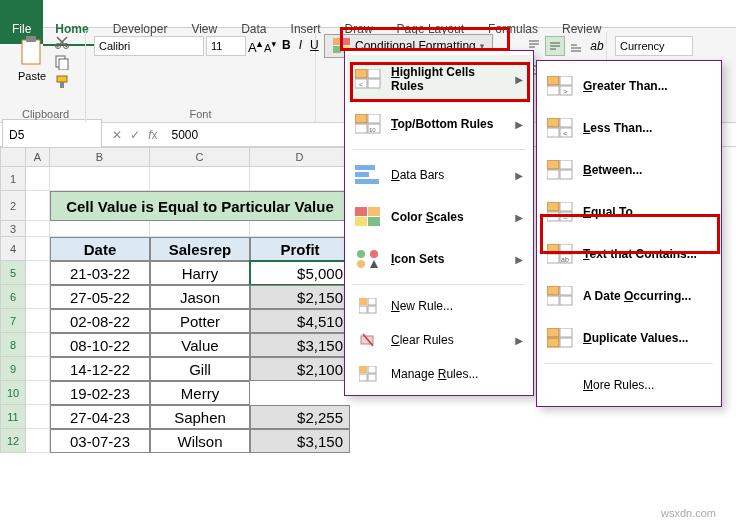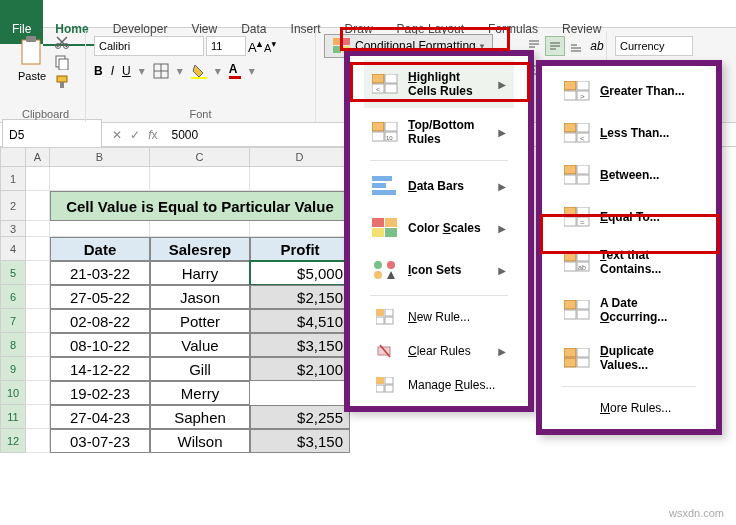--- a/index.html
+++ b/index.html
@@ -50,38 +50,38 @@
   .cell.B, .cell.C, .cell.D { width: 100px; }
   
   .title-cell { background: #c8e6c9; font-weight: 600; border: 1px solid #888; justify-content: center; }
   .header-cell { background: #dce8f2; font-weight: 600; border: 1px solid #888; justify-content: center; }
   .data-cell { border: 1px solid #888; justify-content: center; background: #fff; }
   .data-cell.D { justify-content: flex-end; }
   .sel-range { background: #e0e0e0; }
   .active-cell { background: #fff; outline: 2px solid #217346; outline-offset: -1px; padding-left: 32px; }
   
   
-  .menu { position: absolute; background: #fff; border: 6px solid #701a75; box-shadow: 4px 4px 8px rgba(0,0,0,0.2); padding: 4px 14px; z-index: 10; }
+  .menu { position: absolute; background: #fff; border: 1px solid #701a75; box-shadow: 4px 4px 8px rgba(0,0,0,0.2); padding: 4px 2px; z-index: 10; }
   .menu1 { top: 50px; left: 344px; width: 190px; }
   .menu2 { top: 60px; left: 536px; width: 186px; }
   
   .menu-item { display: flex; align-items: center; gap: 10px; padding: 6px 8px; font-size: 12px; cursor: pointer; position: relative; }
   .menu-item.tall { padding: 10px 8px; }
   .menu-item .mi-icon { width: 26px; height: 22px; display: flex; align-items: center; justify-content: center; }
   .menu-item .mi-label { flex: 1; }
   .menu-item .mi-arrow { color: #666; font-size: 10px; }
   .menu-item u { text-decoration: underline; }
   .menu-sep { height: 1px; background: #e0e0e0; margin: 4px 6px; }
   
   .red-box { border: 3px solid #d00000; position: absolute; pointer-events: none; z-index: 20; }
   .rb-cf { top: 27px; left: 340px; width: 170px; height: 24px; }
   .rb-hcr { top: 62px; left: 350px; width: 180px; height: 40px; }
   .rb-eq { top: 214px; left: 540px; width: 180px; height: 40px; }
   
-  .watermark { position: absolute; right: 12px; bottom: 6px; font-size: 11px; color: #aaa; }
+  .watermark { position: absolute; right: 20px; bottom: 6px; font-size: 11px; color: #aaa; }
   
   .align-btns { display:flex; gap:1px; }
   .align-btn { width:20px; height:20px; display:flex; align-items:center; justify-content:center; border:1px solid transparent; }
   .align-btn.active { background:#d8e8d8; border-color:#9ac09a; }
 </style>
 </head>
 <body>
 
 <div class="tabs">
   <div class="tab file">File</div>
@@ -119,21 +119,21 @@
         <svg width="16" height="16">
             <rect x="3" y="2" width="10" height="6" fill="#f0c040" stroke="#a06800"></rect>
             <rect x="6" y="8" width="4" height="6" fill="#888"></rect>
           </svg>
       </div>
     </div>
     <div class="group-label">Clipboard</div>
   </div>
 
   <div class="group" style="width:230px">
-    <div class="group-body" style="flex-direction:column;gap:6px;padding-top:4px">
+    <div class="group-body" style="flex-direction:row;gap:6px;padding-top:4px">
       <div class="small-row">
         <input class="font-select" style="width: 110px;" value="Calibri">
         <input class="font-select" style="width: 40px;" value="11">
         <span style="font-size:13px">A<sup>▴</sup></span>
         <span style="font-size:11px">A<sup>▾</sup></span>
       </div>
       <div class="small-row" style="gap:8px">
         <b>B</b>
         <i>I</i>
         <u>U</u>
@@ -366,21 +366,21 @@
   </div>
   <div class="menu-sep"></div>
   <div class="menu-item tall">
     <div class="mi-icon">
         <svg width="26" height="20">
           <rect x="0" y="0" width="20" height="5" fill="#7ab0e8"></rect>
           <rect x="0" y="7" width="14" height="5" fill="#7ab0e8"></rect>
           <rect x="0" y="14" width="24" height="5" fill="#7ab0e8"></rect>
         </svg>
       </div>
-    <span class="mi-label" style="font-weight:700"><u>D</u>ata Bars</span>
+    <span class="mi-label" style="font-weight:400"><u>D</u>ata Bars</span>
     <span class="mi-arrow">▶</span>
   </div>
   <div class="menu-item tall">
     <div class="mi-icon">
         <svg width="26" height="20">
           <rect x="0" y="0" width="12" height="9" fill="#e87070"></rect>
           <rect x="13" y="0" width="12" height="9" fill="#f4c070"></rect>
           <rect x="0" y="10" width="12" height="9" fill="#f4e070"></rect>
           <rect x="13" y="10" width="12" height="9" fill="#7cc088"></rect>
         </svg>

